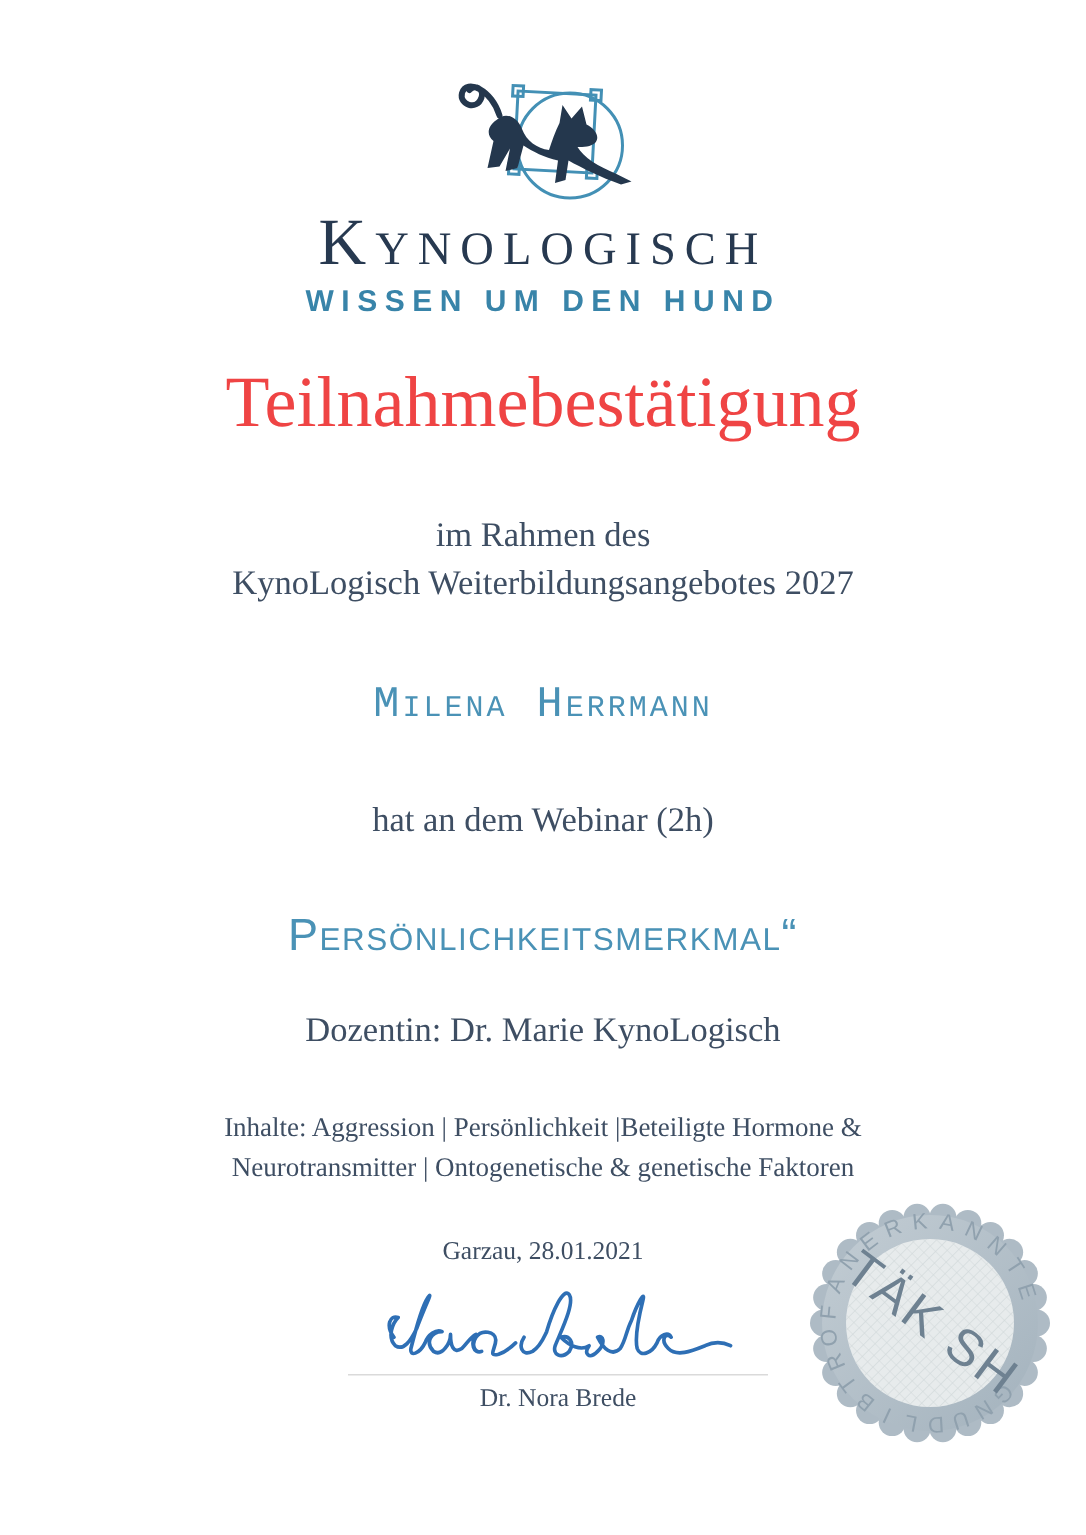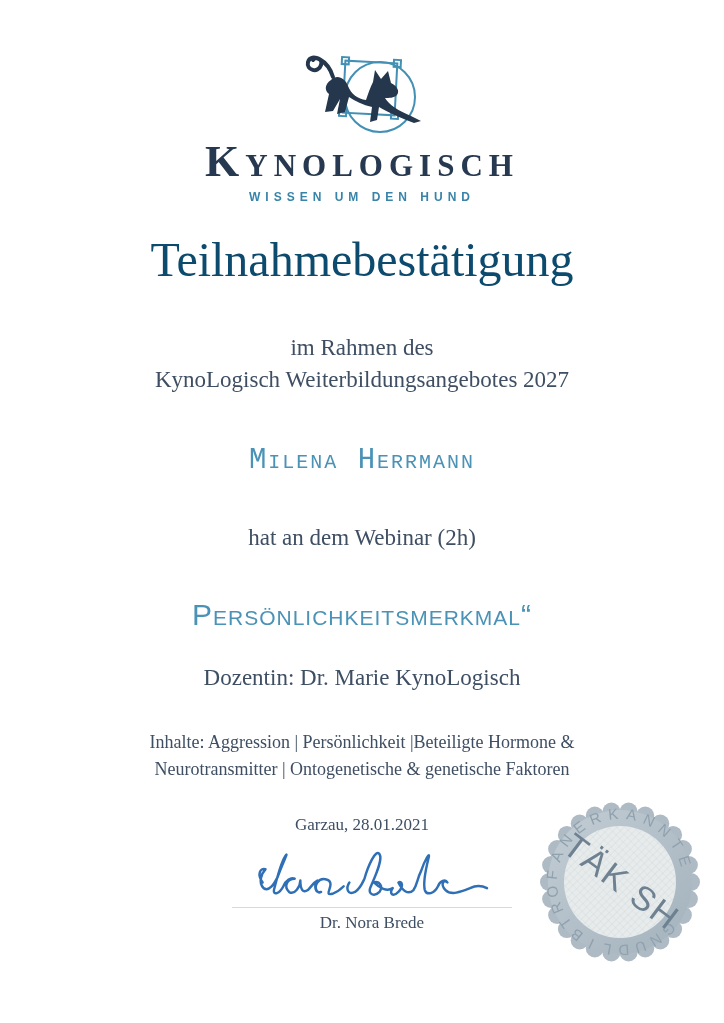--- a/index.html
+++ b/index.html
@@ -14,37 +14,37 @@
   }
   
   .logo-wrap { padding-top:50px; }
   .dog-logo { display:block; margin:0 auto; }
   .brand {
     font-family:"Liberation Serif", serif;
     font-variant:small-caps;
     font-size:44px;
     letter-spacing:6px;
     color:#273950;
-    font-weight:700;
+    font-weight:400;
     line-height:1.0;
     margin-top:2px;
   }
   .tagline {
     font-family:"Liberation Sans", sans-serif;
     font-weight:bold;
-    font-size:12px;
+    font-size:20px;
     letter-spacing:5px;
     color:#3884a9;
     margin-top:6px;
   }
   
   .title {
     font-size:48px;
     font-weight:normal;
-    color:#0c4a6e;
+    color:#ef4444;
     margin:30px 0 8px 0;
     line-height:1.1;
   }
   .subtitle { font-size:23px; line-height:1.4;margin-top:45px; }
   .participant {
     font-family:Liberation Mono, monospace;
     font-variant:small-caps;
     font-size:29px;
     letter-spacing:2px;
     color:#4a92b6;

